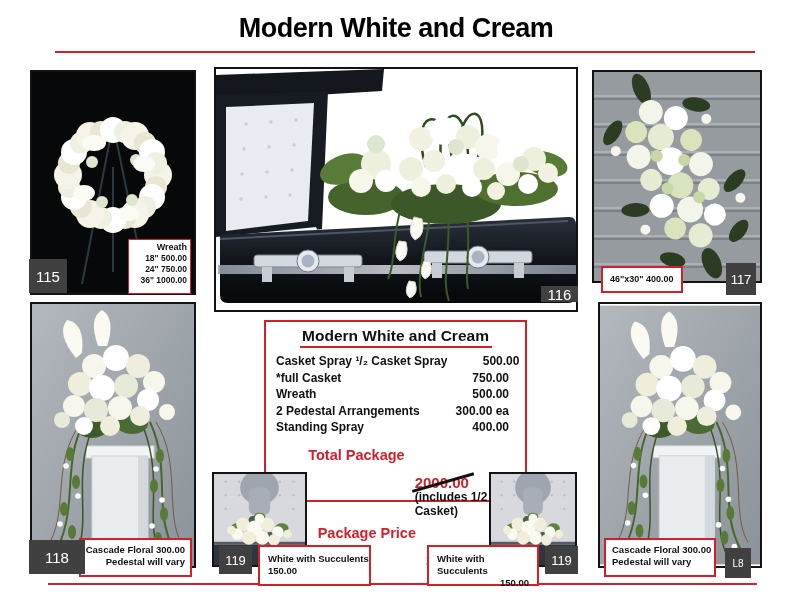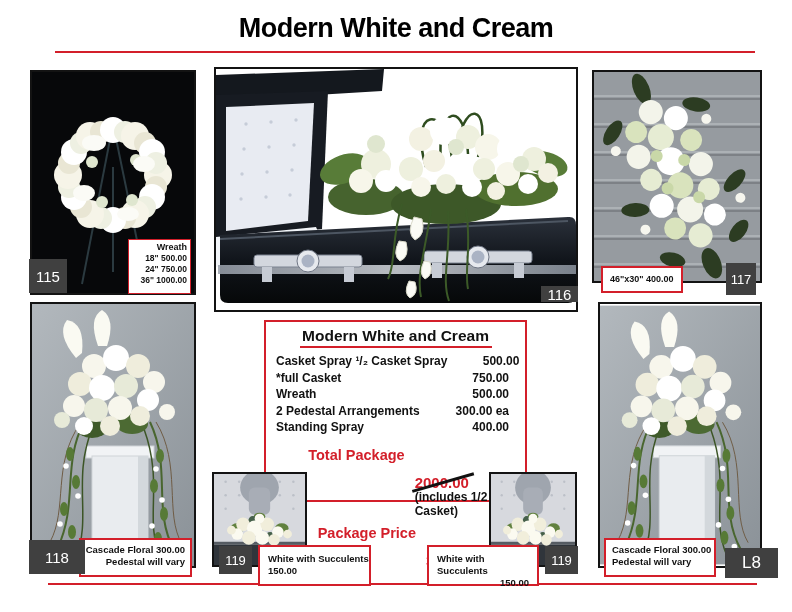--- a/index.html
+++ b/index.html
@@ -31,21 +31,21 @@
     background:#404040;color:#fff;font-weight:normal;z-index:4;
     display:flex;align-items:center;justify-content:center;
     box-sizing:border-box;font-size:15px;
   }
   #t115{left:29px;top:259px;width:38px;height:34px;}
   #t116{left:541px;top:286px;width:37px;height:16px;}
   #t117{left:726px;top:263px;width:30px;height:32px;font-size:13px;}
   #t118{left:29px;top:540px;width:56px;height:34px;}
   #t119a{left:219px;top:546px;width:33px;height:28px;font-size:13px;}
   #t119b{left:545px;top:546px;width:33px;height:28px;font-size:13px;}
-  #tL8{left:725px;top:548px;width:53px;height:30px;font-size:17px;}
+  #tL8{left:725px;top:548px;width:26px;height:30px;font-size:10px;}
   
   .info{
     background:#fff;border:2px solid #d31f2a;box-sizing:border-box;z-index:3;
     font-weight:bold;color:#111;line-height:1.25;
   }
   #wreath-box{left:128px;top:239px;width:63px;height:55px;font-size:8.5px;text-align:right;padding:2px 3px 0 0;border-width:1.5px;}
   #wreath-box .bt{font-size:9px;}
   #spray-box{left:601px;top:266px;width:82px;height:27px;font-size:9px;display:flex;align-items:center;padding-left:7px;}
   #cascade-left{left:79px;top:538px;width:113px;height:39px;font-size:9.5px;text-align:right;padding:4px 5px 0 0;}
   #cascade-right{left:604px;top:538px;width:112px;height:39px;font-size:9.5px;text-align:left;padding:4px 0 0 6px;}

